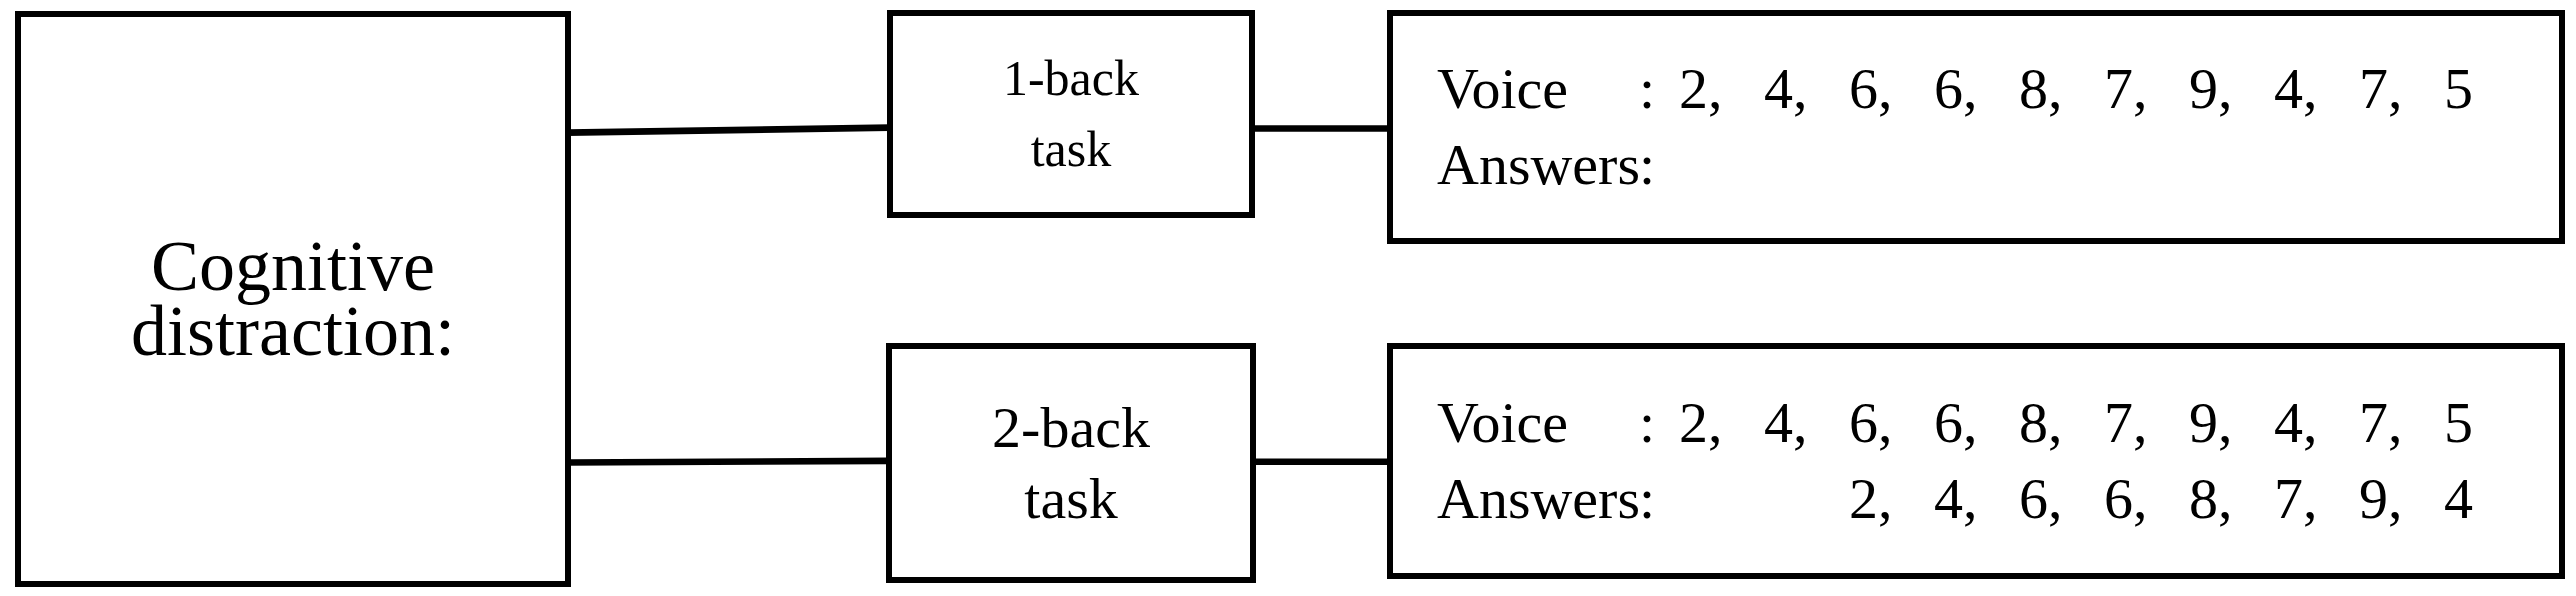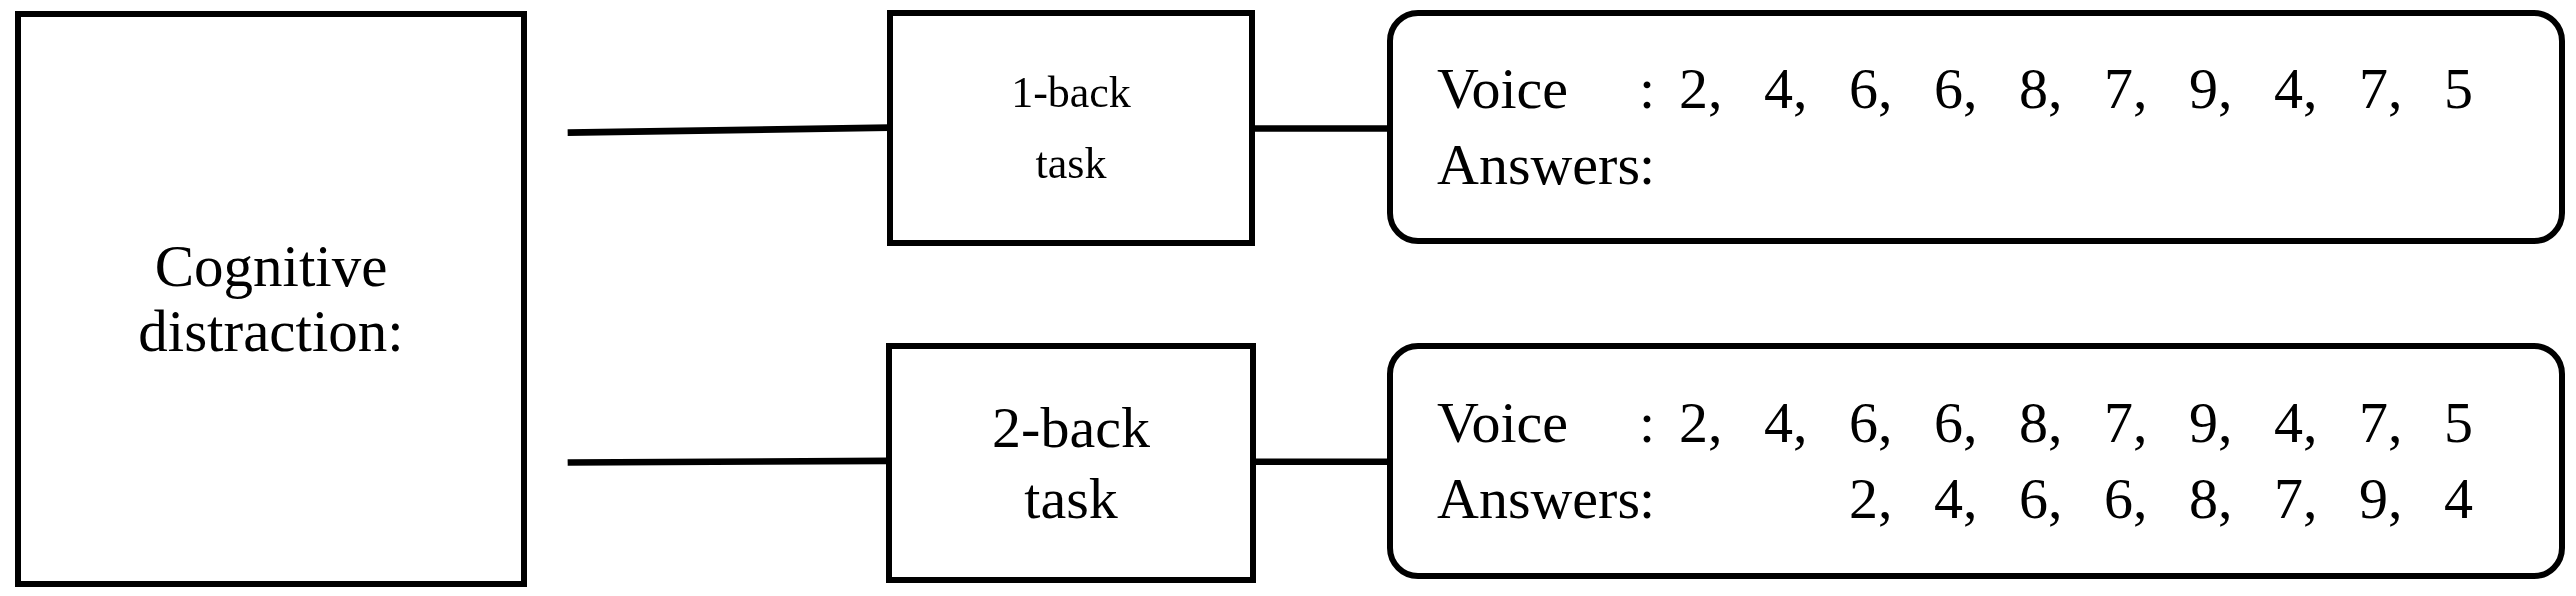--- a/index.html
+++ b/index.html
@@ -5,26 +5,26 @@
   html,body{margin:0;padding:0;}
   body{
     width:2576px;height:596px;position:relative;background:#ffffff;
     font-family:"Liberation Serif", serif;color:#000000;overflow:hidden;
   }
   .box{
     position:absolute;border:6.6px solid #000000;background:#ffffff;
     box-sizing:border-box;display:flex;flex-direction:column;
     align-items:center;justify-content:center;text-align:center;
   }
-  #root-box{left:15px;top:10.8px;width:512px;height:576px;font-size:59px;line-height:65px;}
-  #task1-box{left:887px;top:10px;width:368px;height:236px;font-size:44px;line-height:71px;}
+  #root-box{left:15px;top:10.8px;width:556px;height:576px;font-size:72px;line-height:65px;}
+  #task1-box{left:887px;top:10px;width:368px;height:208px;font-size:50px;line-height:71px;}
   #task2-box{left:886px;top:343px;width:370px;height:240px;font-size:58px;line-height:71px;}
   .seq-box{
     align-items:stretch;justify-content:center;text-align:left;
-    padding-left:44px;font-size:58px;line-height:76px;border-radius:31px;
+    padding-left:44px;font-size:58px;line-height:76px;
   }
   #seq1-box{left:1387px;top:10px;width:1178px;height:234px;}
   #seq2-box{left:1387px;top:343px;width:1178px;height:236px;}
   .seq-row{display:flex;white-space:nowrap;}
   .seq-name{display:inline-block;width:202px;flex:0 0 auto;}
   .seq-colon{display:inline-block;width:20px;margin-right:20px;flex:0 0 auto;}
   .slot{display:inline-block;width:85px;flex:0 0 auto;}
   #connectors{position:absolute;left:0;top:0;width:2576px;height:596px;}
   .line-text{display:block;}
 </style>

